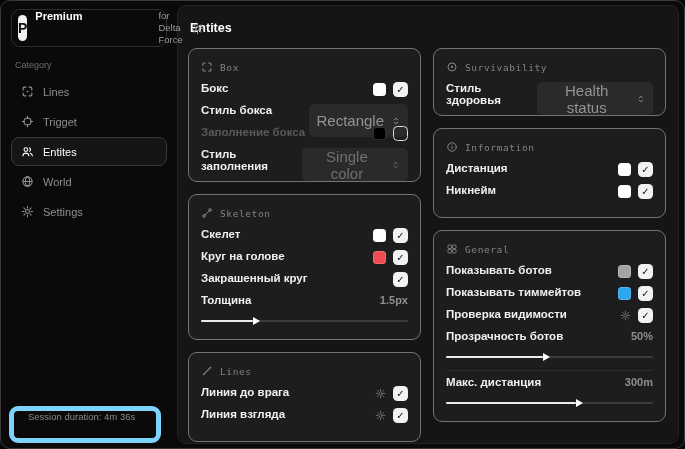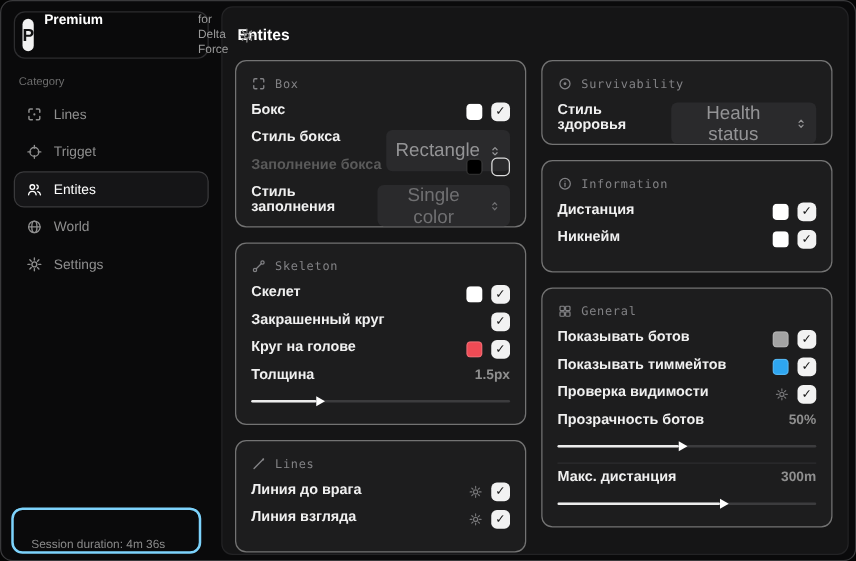--- a/index.html
+++ b/index.html
@@ -36,22 +36,22 @@
     display: flex; align-items: center; gap: 9px;
     padding: 7px 9px; border-radius: 8px; border: 1px solid transparent;
     color: #8f8f8f; font-size: 11px; cursor: pointer; background: transparent;
   }
   .nav-item.active { border-color: #3a3a3c; background: #151517; color: #ffffff; }
   .nav-icon { display: flex; width: 13px; height: 13px; }
   .nav-icon svg { width: 13px; height: 13px; }
 
   .session-card {
     position: absolute; bottom: 5px; left: 8px; width: 152px; height: 37px;
-    border: 2px solid #7dd3fc; border-radius: 9px;
-    display: flex; align-items: flex-end; padding-left: 14px;
+    border: 5px solid #7dd3fc; border-radius: 9px;
+    display: flex; align-items: flex-start; padding-left: 14px;
     color: #8a8a8a; font-size: 9.5px;
   }
 
   
   .main {
     flex: 1; margin: 4px 5px 4px 0; background: #151516;
     border: 1px solid #232325; border-radius: 9px;
     padding: 6px 12px 10px 10px; overflow: hidden;
   }
   .main-title { color: #fff; font-size: 12.5px; font-weight: 700; margin: 9px 0 13px 2px; }
@@ -303,29 +303,29 @@
             <span>Skeleton</span>
           </div>
           <div class="row">
             <span class="row-label">Скелет</span>
             <span class="row-controls">
               <span class="swatch" style="background: rgb(255, 255, 255);"></span>
               <span class="checkbox checked"></span>
             </span>
           </div>
           <div class="row">
+            <span class="row-label">Круг на голове</span>
+            <span class="row-controls">
+              <span class="swatch" style="background: rgb(238, 75, 85);"></span>
+              <span class="checkbox checked"></span>
+            </span>
+          </div>
+          <div class="row">
             <span class="row-label">Закрашенный круг</span>
             <span class="row-controls">
-              <span class="checkbox checked"></span>
-            </span>
-          </div>
-          <div class="row">
-            <span class="row-label">Круг на голове</span>
-            <span class="row-controls">
-              <span class="swatch" style="background: rgb(238, 75, 85);"></span>
               <span class="checkbox checked"></span>
             </span>
           </div>
           <div class="slider-block">
             <div class="slider-head">
               <span class="row-label">Толщина</span>
               <span class="row-value">1.5px</span>
             </div>
             <div class="slider">
               <div class="slider-track">

